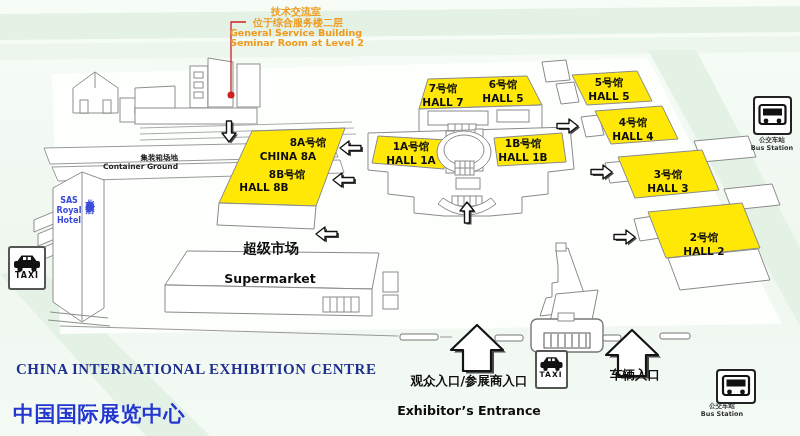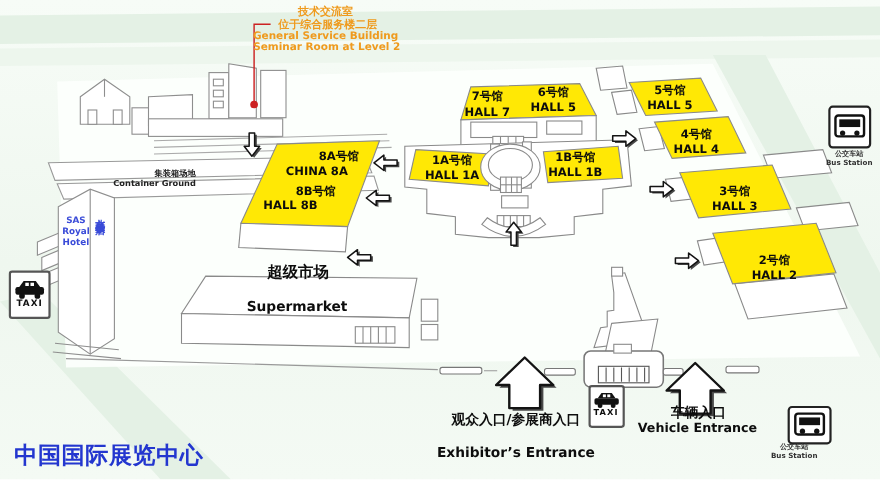--- a/index.html
+++ b/index.html
@@ -283,29 +283,29 @@
 <div class="lb blue" style="left:69px;top:196px;font-size:8px;white-space:normal;width:34px;line-height:10px">SAS Royal Hotel</div>
 <div class="vtxt" style="left:85px;top:192px">北京皇家饭店</div>
 
 <div class="lb" style="left:271px;top:240px;font-size:14px">超级市场</div>
 <div class="lb" style="left:270px;top:272px;font-size:12.5px">Supermarket</div>
 
 <div class="lb" style="left:469px;top:374px;font-size:12.5px">观众入口/参展商入口</div>
 <div class="lb" style="left:469px;top:404px;font-size:12.5px">Exhibitor’s Entrance</div>
 
 <div class="lb" style="left:635px;top:368px;font-size:12.5px">车辆入口</div>
-<div class="lb" style="left:634px;top:383px;font-size:11.5px">Vehicle Entrance</div>
 
 <div class="lb tiny" style="left:772px;top:137px">
   <div>公交车站</div>
   <div>Bus Station</div>
 </div>
 <div class="lb tiny" style="left:722px;top:403px">
   <div>公交车站</div>
   <div>Bus Station</div>
 </div>
 
 <div class="lb" style="left:27px;top:271px;font-size:8px;letter-spacing:1px">TAXI</div>
 <div class="lb" style="left:551px;top:371px;font-size:7.5px;letter-spacing:1px">TAXI</div>
 
+<div class="lb-l ttl-en" style="left:16px;top:361px">CHINA INTERNATIONAL EXHIBITION CENTRE</div>
 <div class="lb-l ttl-zh" style="left:13px;top:380px">中国国际展览中心</div>
 
 </div>
 
 </body></html>

